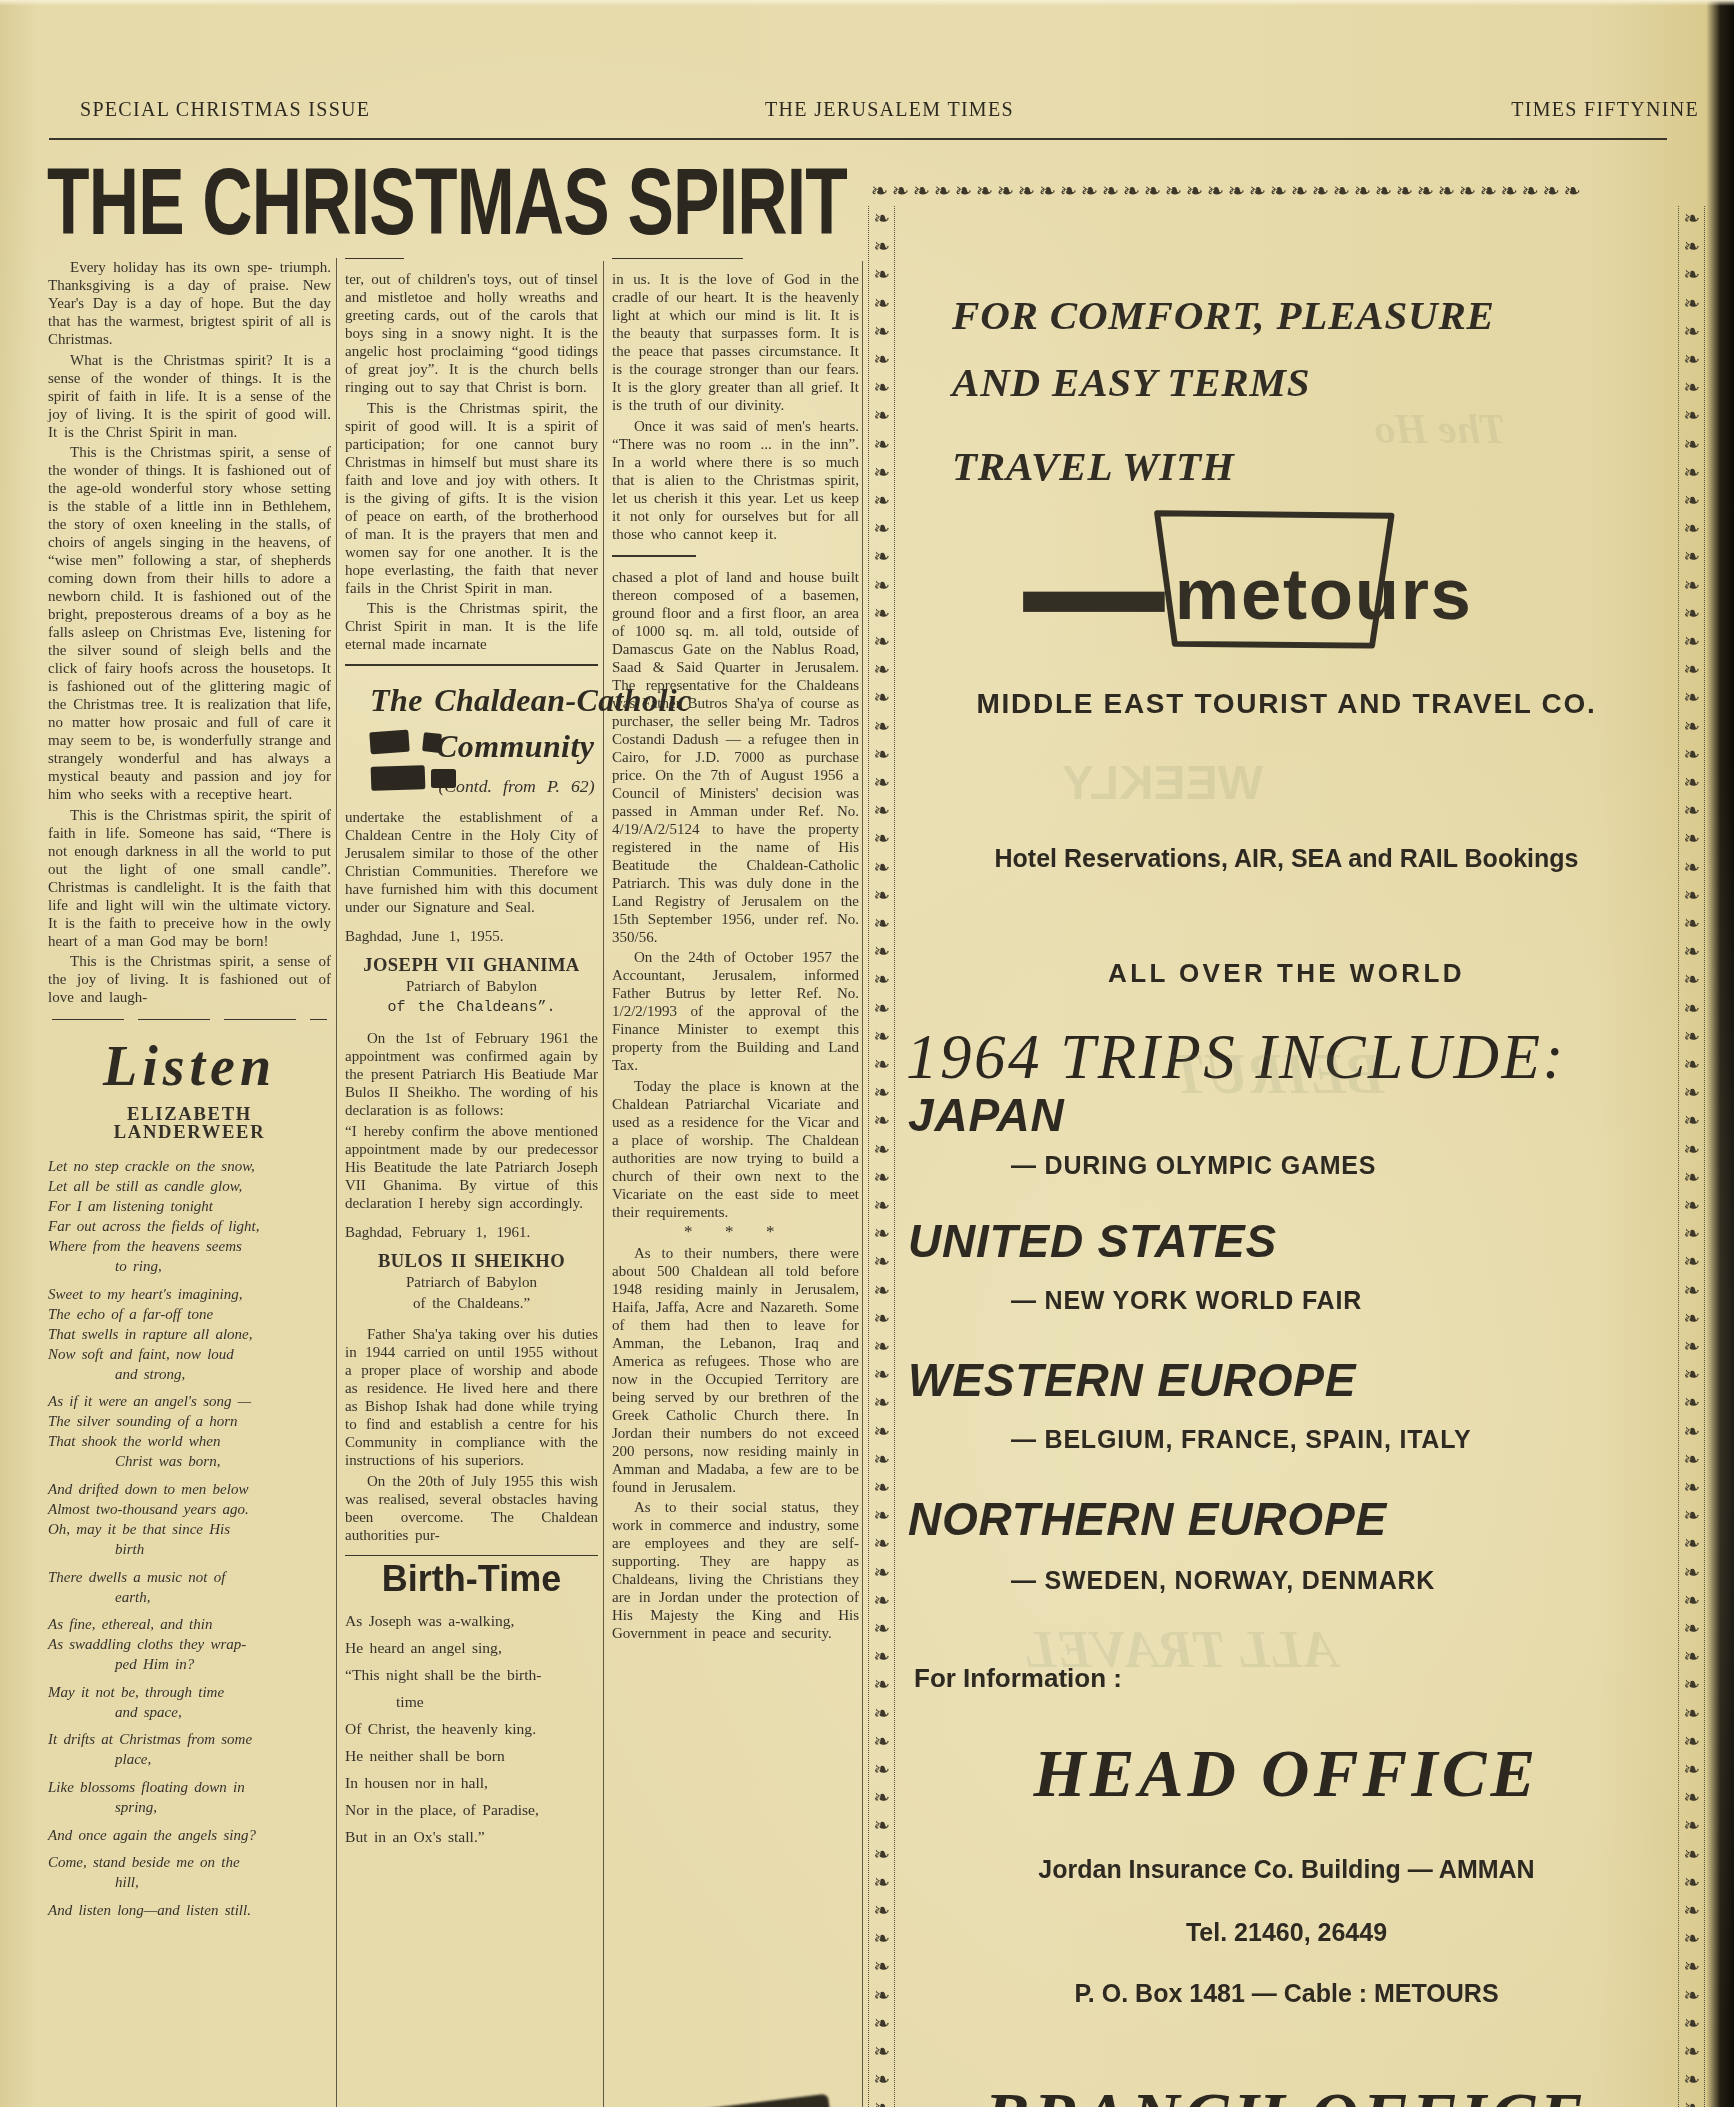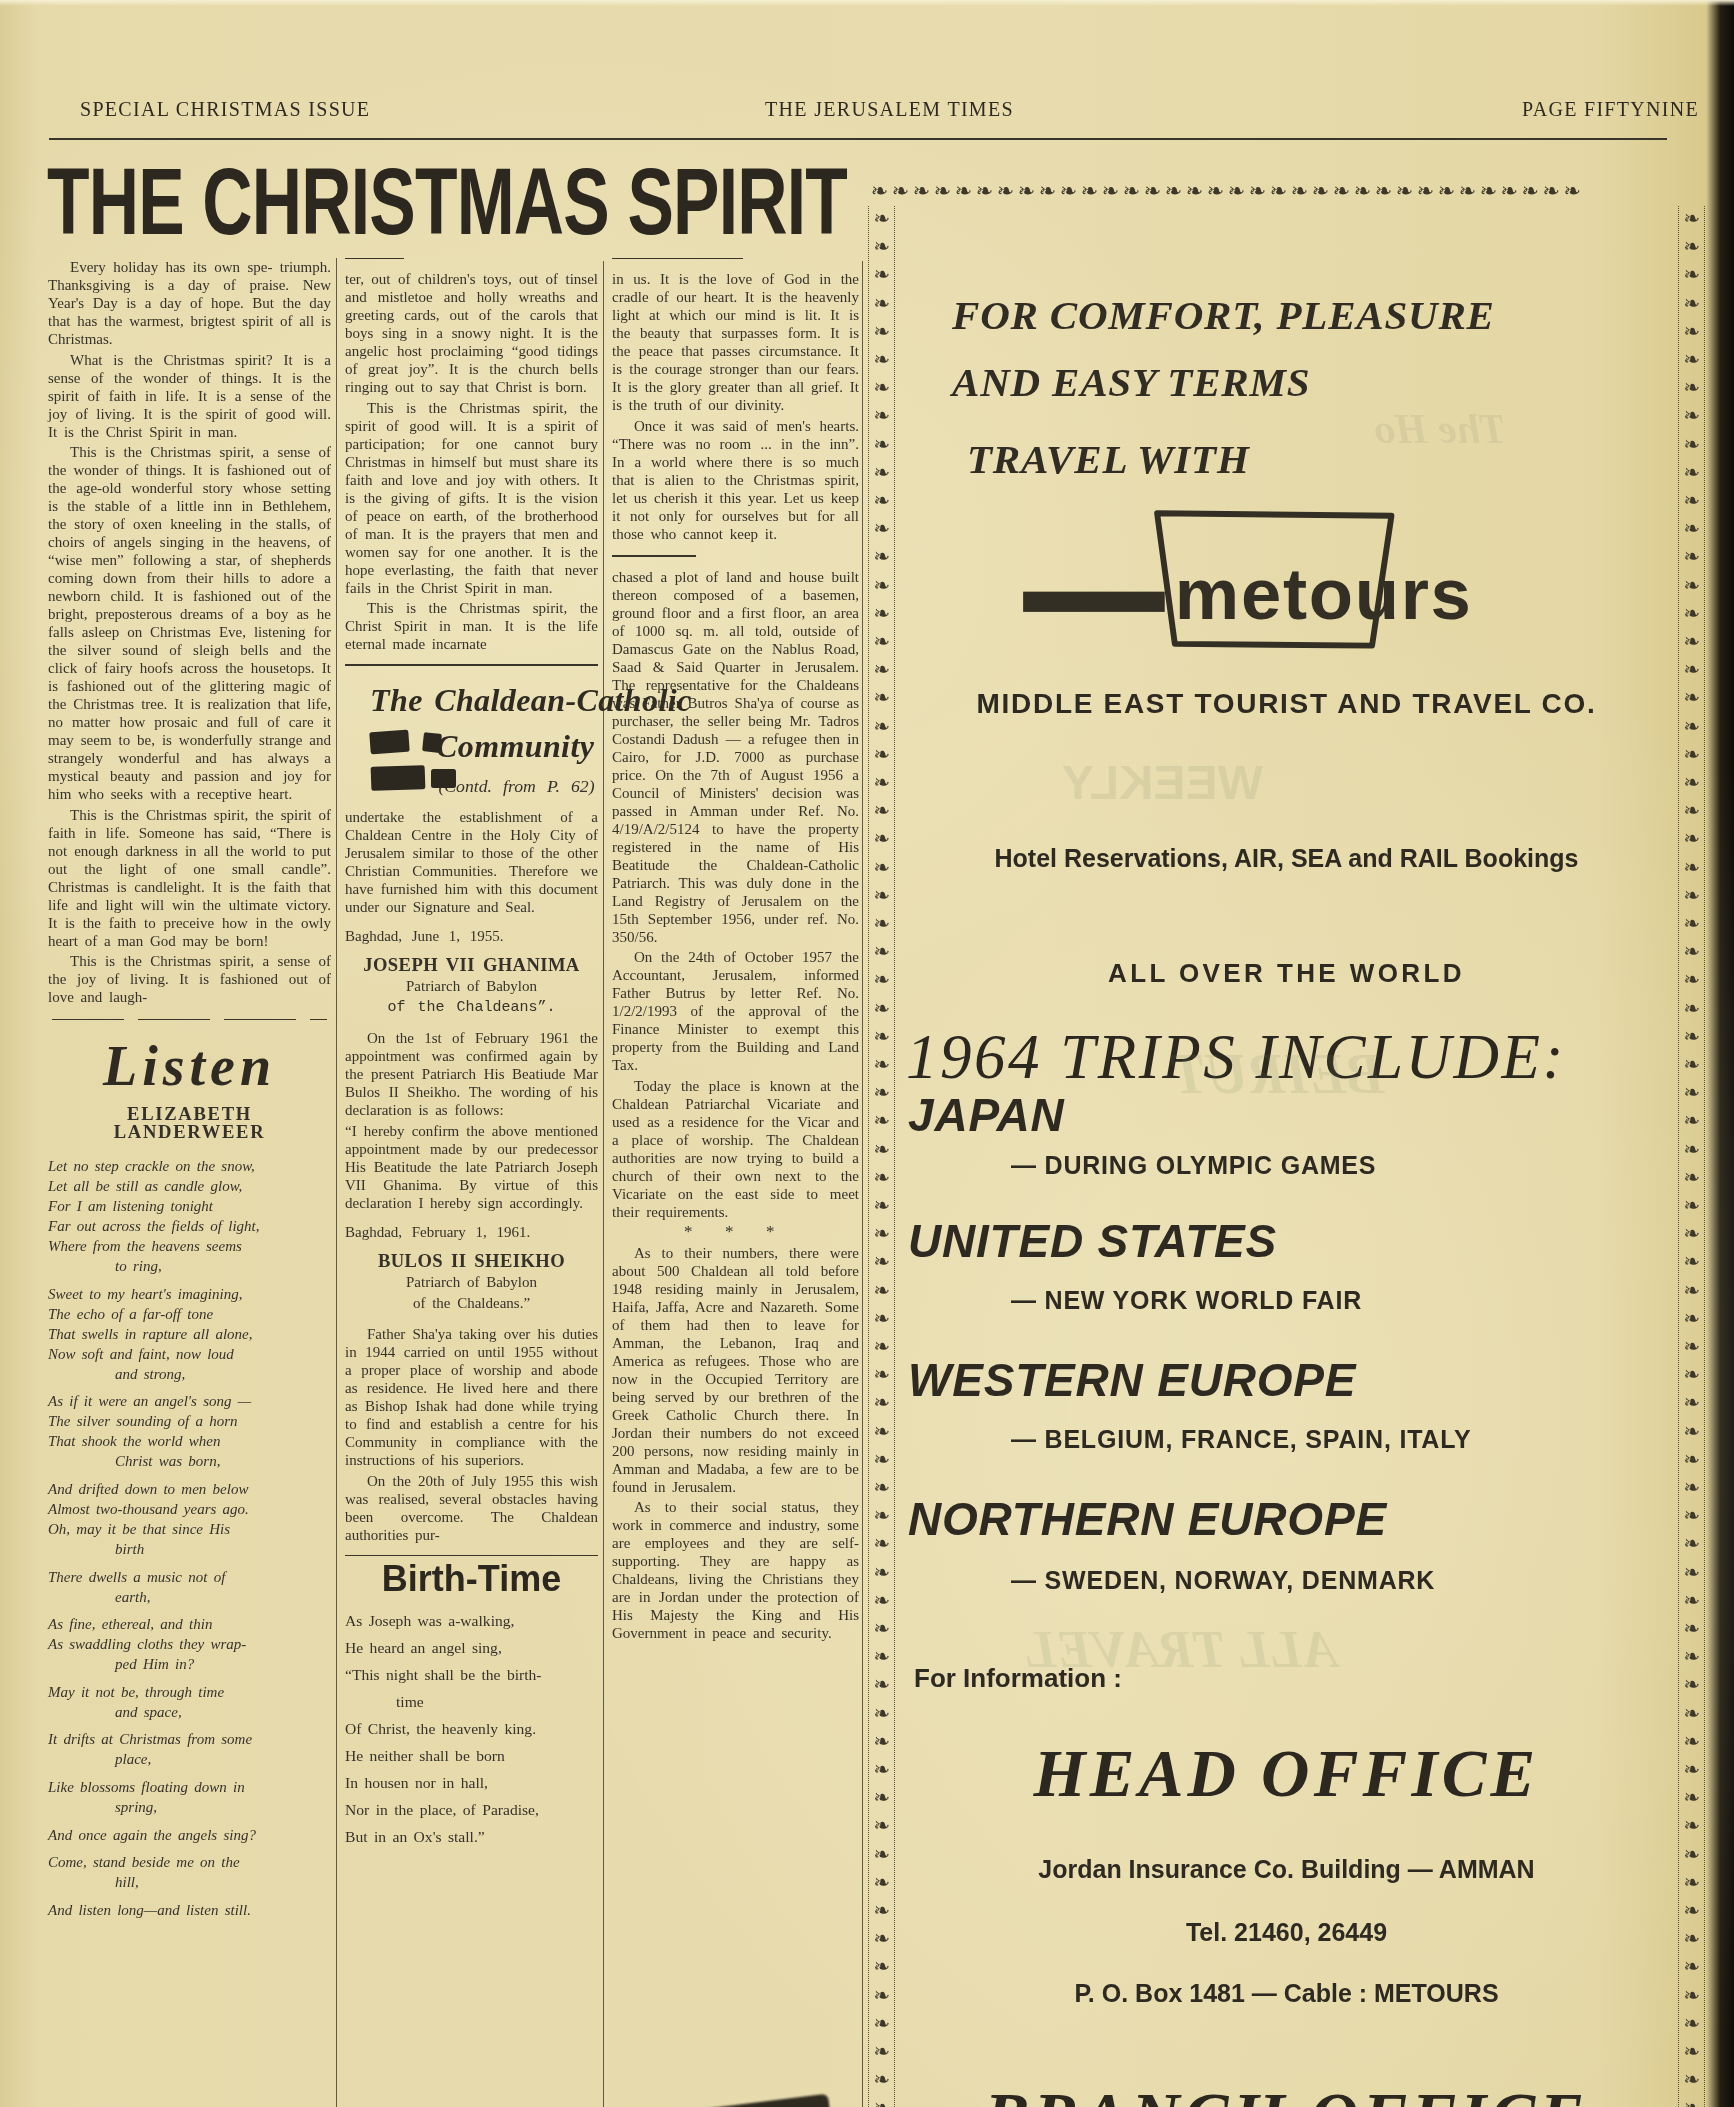--- a/index.html
+++ b/index.html
@@ -99,21 +99,21 @@
   .ghost.serif{font-family:"Liberation Serif",serif;font-style:italic;}
 </style>
 </head>
 <body>
 
 <div class="page">
 
   <div class="masthead">
     <span class="m-left">SPECIAL CHRISTMAS ISSUE</span>
     <span class="m-center">THE JERUSALEM TIMES</span>
-    <span class="m-right">PAGE FIFTYNINE</span>
+    <span class="m-right">TIMES FIFTYNINE</span>
   </div>
   <div class="mast-rule"></div>
 
   <h1 class="headline">THE CHRISTMAS SPIRIT</h1>
 
   <div class="vdiv dv-a"></div>
   <div class="vdiv dv-b"></div>
   <div class="vdiv dv-c"></div>
 
   <section class="col col1">
@@ -222,21 +222,21 @@
   <div class="smudge"></div>
 
   <aside class="ad">
     <div class="orn orn-top"></div>
 
     <div class="orn orn-side orn-left"></div>
     <div class="orn orn-side orn-right"></div>
 
     <div class="ad-el tagline" style="top:103px;">FOR COMFORT, PLEASURE</div>
     <div class="ad-el tagline" style="top:170px;">AND EASY TERMS</div>
-    <div class="ad-el tagline" style="top:247px;margin-left:15px;">TRAVEL WITH</div>
+    <div class="ad-el tagline" style="top:254px;">TRAVEL WITH</div>
 
     <svg class="ad-el" style="top:325px;left:139px;width:527px;height:177px;" viewBox="0 0 1250 420">
       <path d="M356,22 L912,28 L866,336 L398,332 Z" fill="none" stroke="#332f25" stroke-width="14" stroke-linejoin="round"></path>
       <rect x="38" y="208" width="336" height="48" fill="#332f25"></rect>
       <text x="398" y="272" font-family="Liberation Sans, sans-serif" font-weight="bold" font-size="172" letter-spacing="4" fill="#332f25">metours</text>
     </svg>
 
     <div class="ad-el ad-co">MIDDLE EAST TOURIST AND TRAVEL CO.</div>
     <div class="ad-el ad-serv">Hotel Reservations, AIR, SEA and RAIL Bookings</div>
     <div class="ad-el ad-world">ALL OVER THE WORLD</div>

